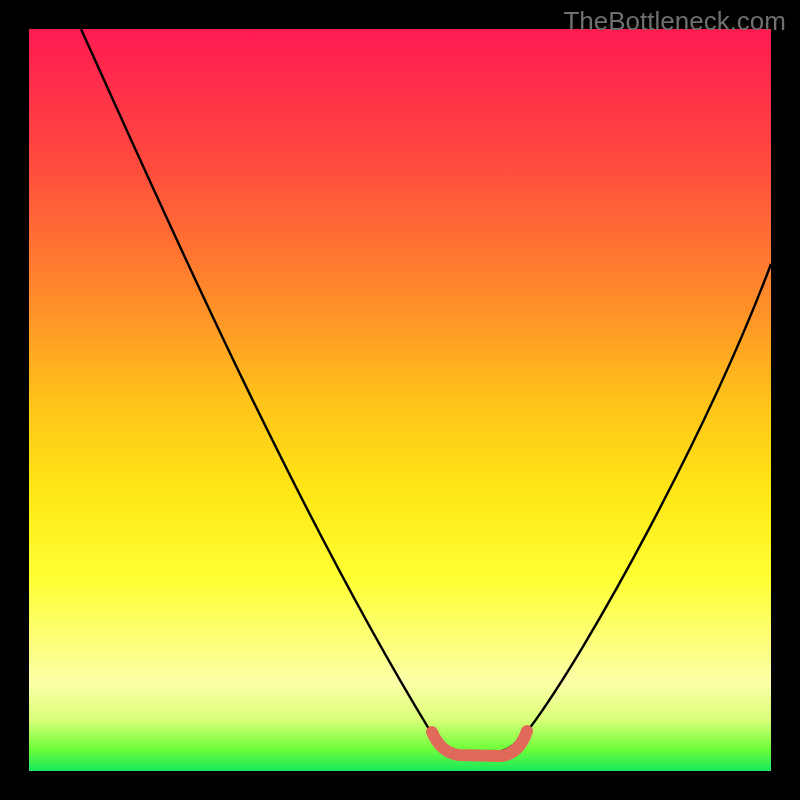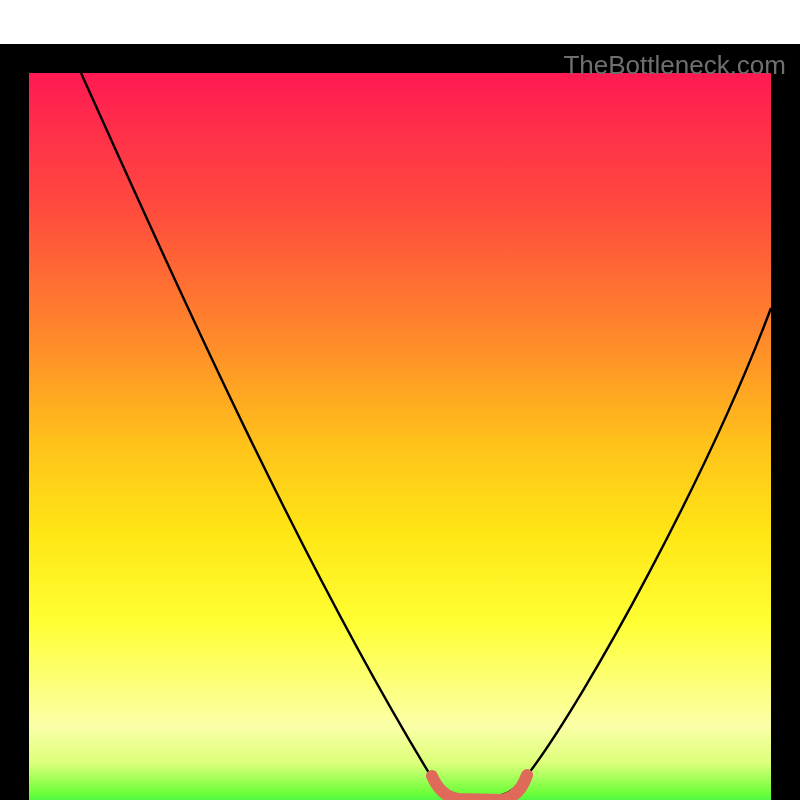--- a/index.html
+++ b/index.html
@@ -8,21 +8,20 @@
     background: #ffffff;
     width: 800px;
     height: 800px;
     overflow: hidden;
     font-family: Arial, Helvetica, sans-serif;
   }
   .container {
     position: relative;
     width: 800px;
     height: 572px;
-    margin-top: 44px;
   }
   .watermark {
     position: absolute;
     top: 6px;
     right: 14px;
     color: #6f6f6f;
     font-size: 26px;
     font-weight: 400;
     z-index: 10;
   }

